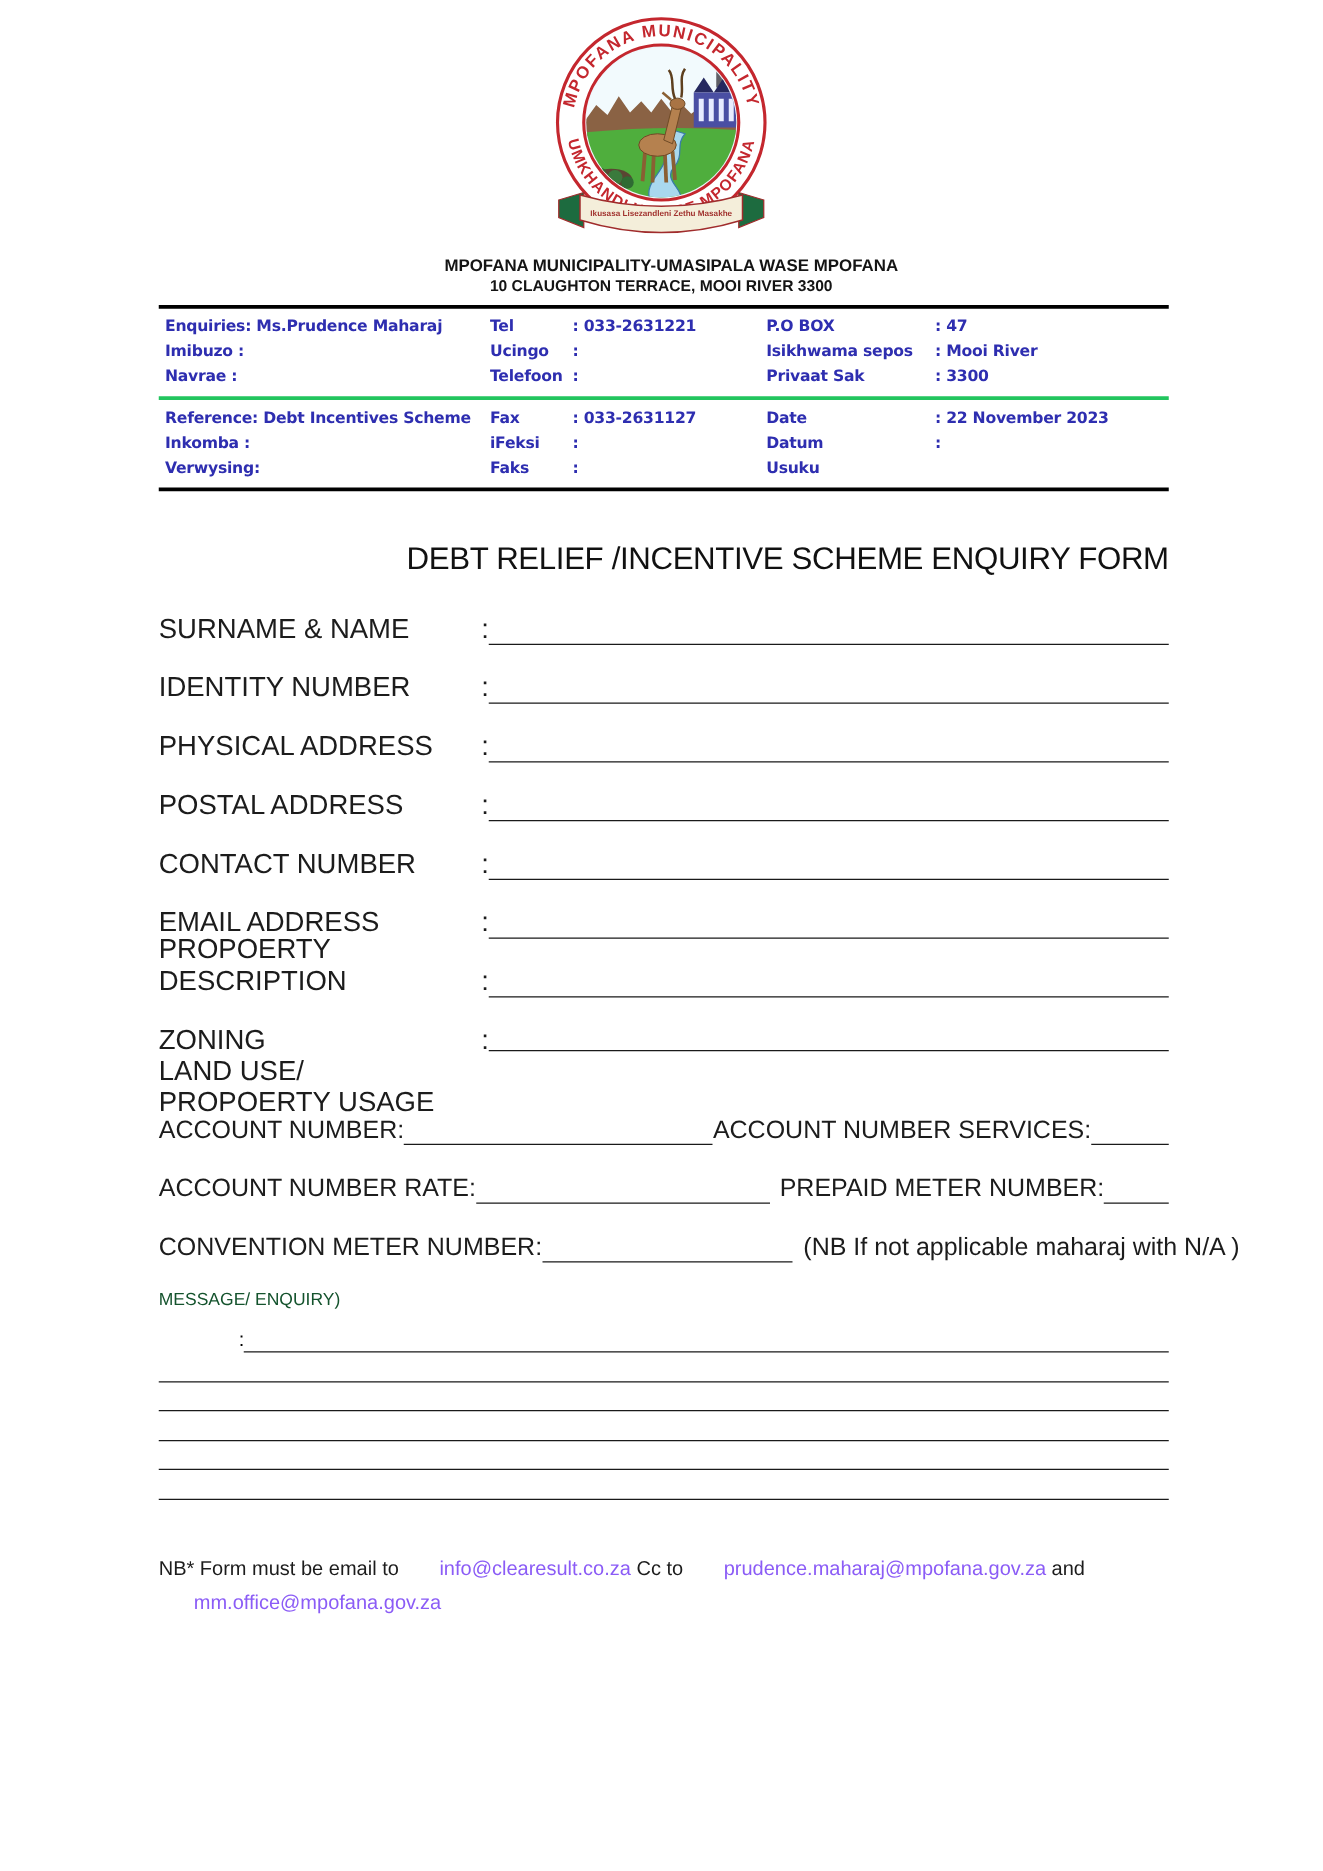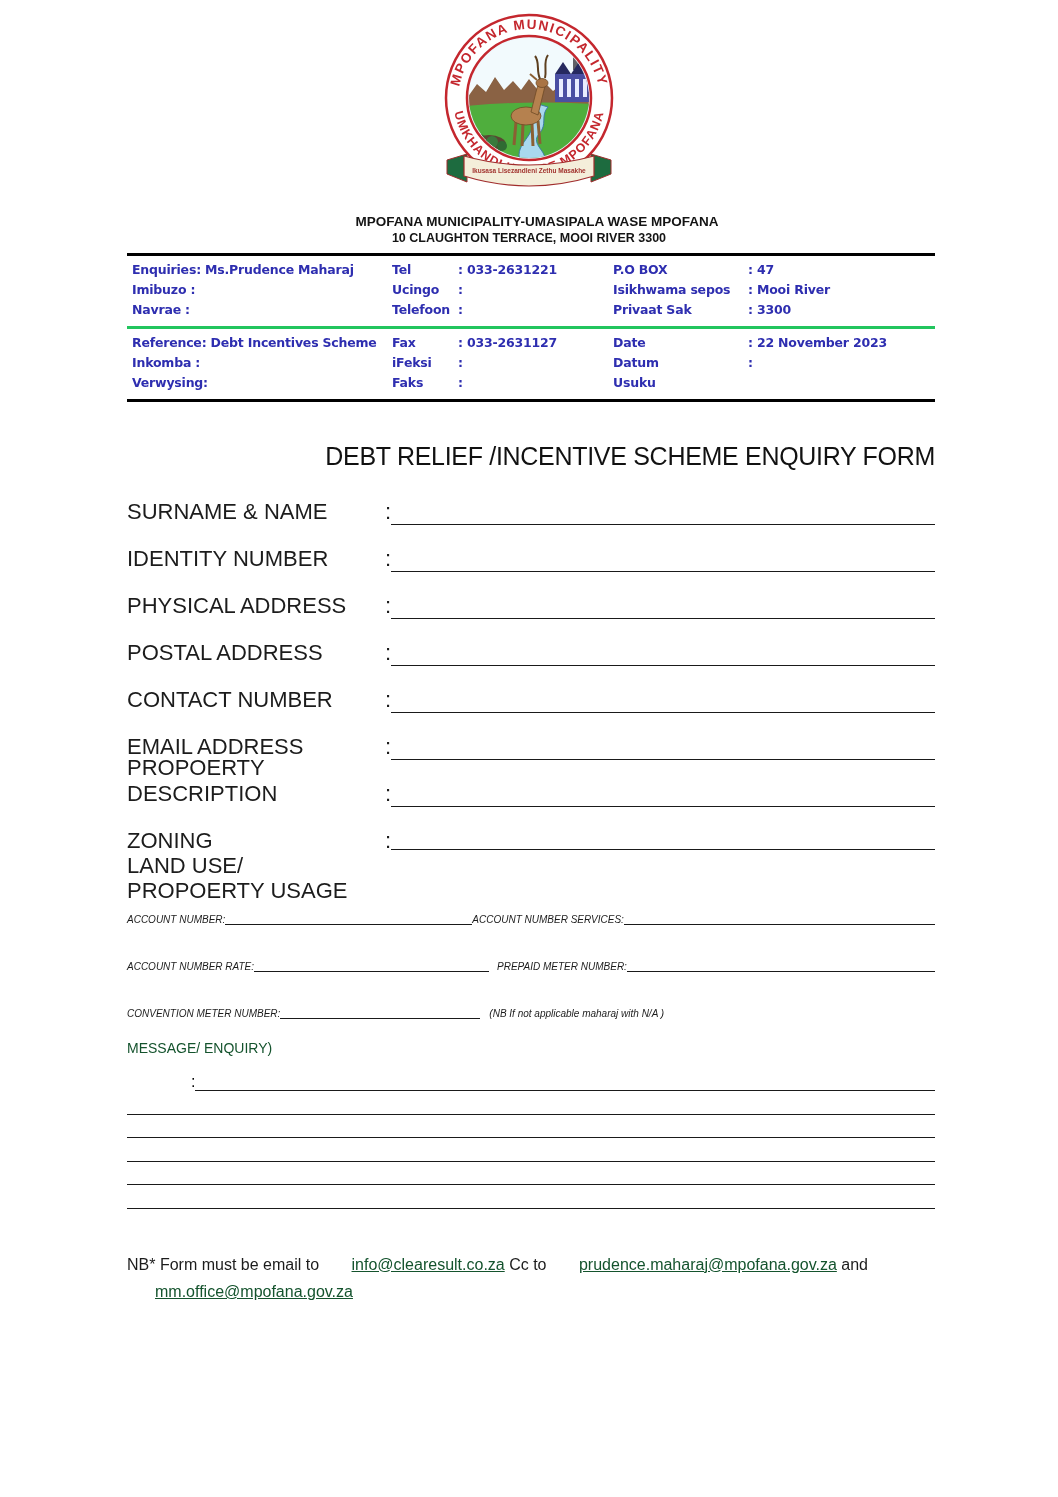--- a/index.html
+++ b/index.html
@@ -7,21 +7,21 @@
   .page { position:relative; width:1058px; height:1497px; background:#fff; overflow:hidden; }
   .content { padding:0 123px 0 127px; }
 
   
   .logo-wrap { text-align:center; padding-top:12px; }
 
   
   .office { text-align:center; margin-top:14px; }
   .office span { background:#d9d9d9; color:#2a2a9e; font-weight:bold; font-size:15px;
                  letter-spacing:.4px; padding:1px 6px; }
-  .muni { text-align:center; font-weight:bold; font-size:13.5px; margin-top:12px; color:#141414;padding-left:16px; }
+  .muni { text-align:center; font-weight:bold; font-size:13.5px; margin-top:2px; color:#141414;padding-left:16px; }
   .addr { text-align:center; font-weight:bold; font-size:12.5px; margin-top:2px; color:#141414; }
 
   
   .info-table { margin-top:8px; border-top:3px solid #000; border-bottom:3px solid #000;
                 color:#2e2eb0; font-weight:bold; font-size:12.5px; letter-spacing:-.2px;
                 font-family:"DejaVu Sans", sans-serif; }
   .itrow { display:grid; grid-template-columns:260px 66px 155px 135px 1fr; padding:4px 0 6px 5px; }
   .itrow + .itrow { border-top:3px solid #22c55e; }
   .itcell div { line-height:20px; white-space:nowrap; min-height:20px; }
 
@@ -32,35 +32,35 @@
            font-size:22px; color:#1c1c1c; }
   .flabel { width:258px; flex:none; }
   .colon { flex:none; }
   .fline { flex:1; height:22px; border-bottom:1.5px solid #1a1a1a; }
   .field-tall { height:50px; align-items:flex-start; }
   .field-tall .flabel div { line-height:25px; }
   .field-tall .fline, .field-tall .colon { margin-top:0; }
   .field-tall .fline { flex:1; height:22px; }
 
   .irow { display:flex; align-items:flex-end; height:26px; margin-bottom:21px;
-          font-size:10px; color:#1c1c1c; white-space:nowrap;font-style:italic; }
+          font-size:20px; color:#1c1c1c; white-space:nowrap; }
   .iline { border-bottom:1.5px solid #1a1a1a; height:22px; flex:none; }
   .iline.grow { flex:1; }
   .w-acc { width:247px; }
   .w-rate { width:235px; margin-right:8px; }
   .w-conv { width:200px; margin-right:7px; }
   .note { margin-left:2px; }
 
   .msg-label { font-size:14px; color:#14532d; margin-top:4px; margin-bottom:11px; }
   .msg-first { display:flex; align-items:flex-end; height:24px; margin-left:64px; font-size:16px; }
   .blank-line { height:23.5px; border-bottom:1.5px solid #1a1a1a; }
 
   
   .footer { margin-top:42px; font-size:16px; line-height:27.5px; color:#1c1c1c; }
-  .link { color:#14532d; text-decoration:underline; cursor:pointer;padding-left:28px; }
+  .link { color:#8b5cf6; cursor:pointer;padding-left:28px; }
 </style>
 </head>
 <body>
 
 <div class="page">
 
   <div class="logo-wrap">
     <svg width="190" height="186" viewBox="0 0 190 186">
       <defs>
         <path id="arcTop" d="M 24 88 A 71 71 0 0 1 166 88"></path>

